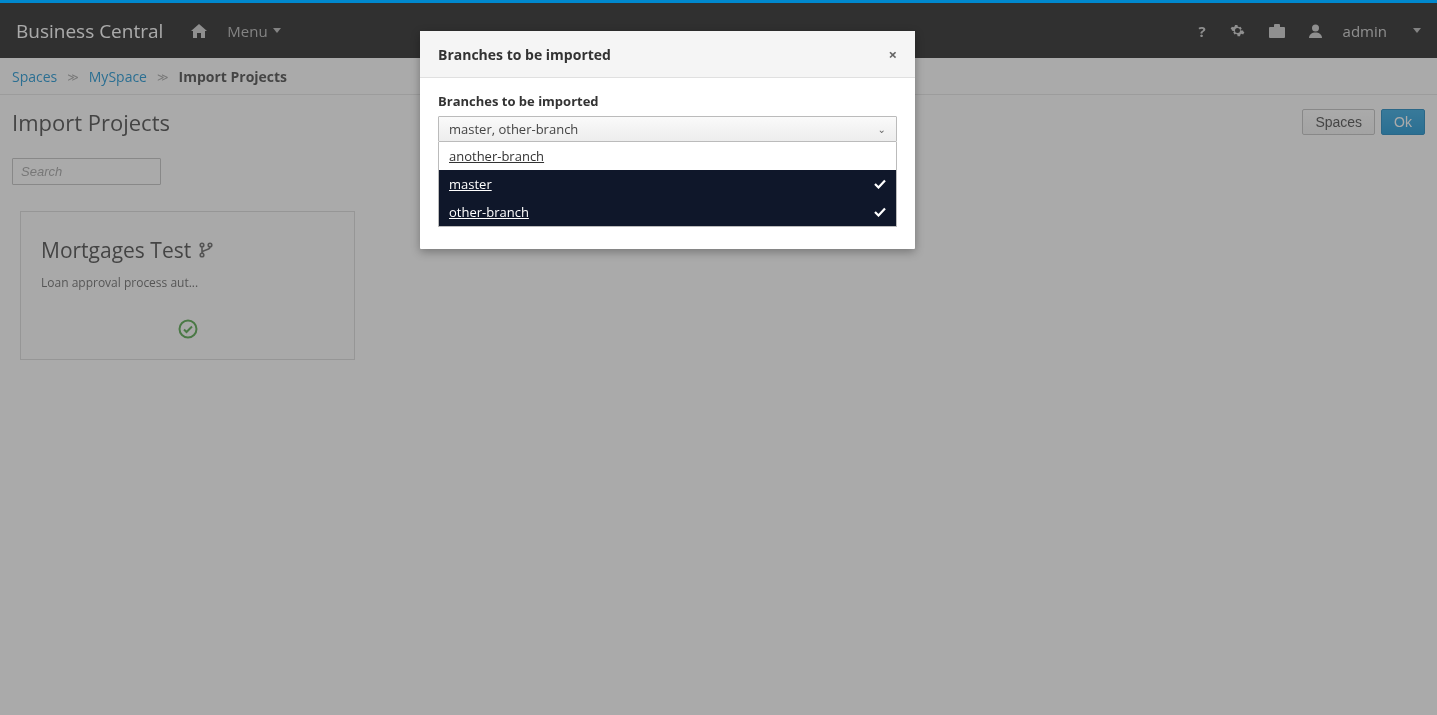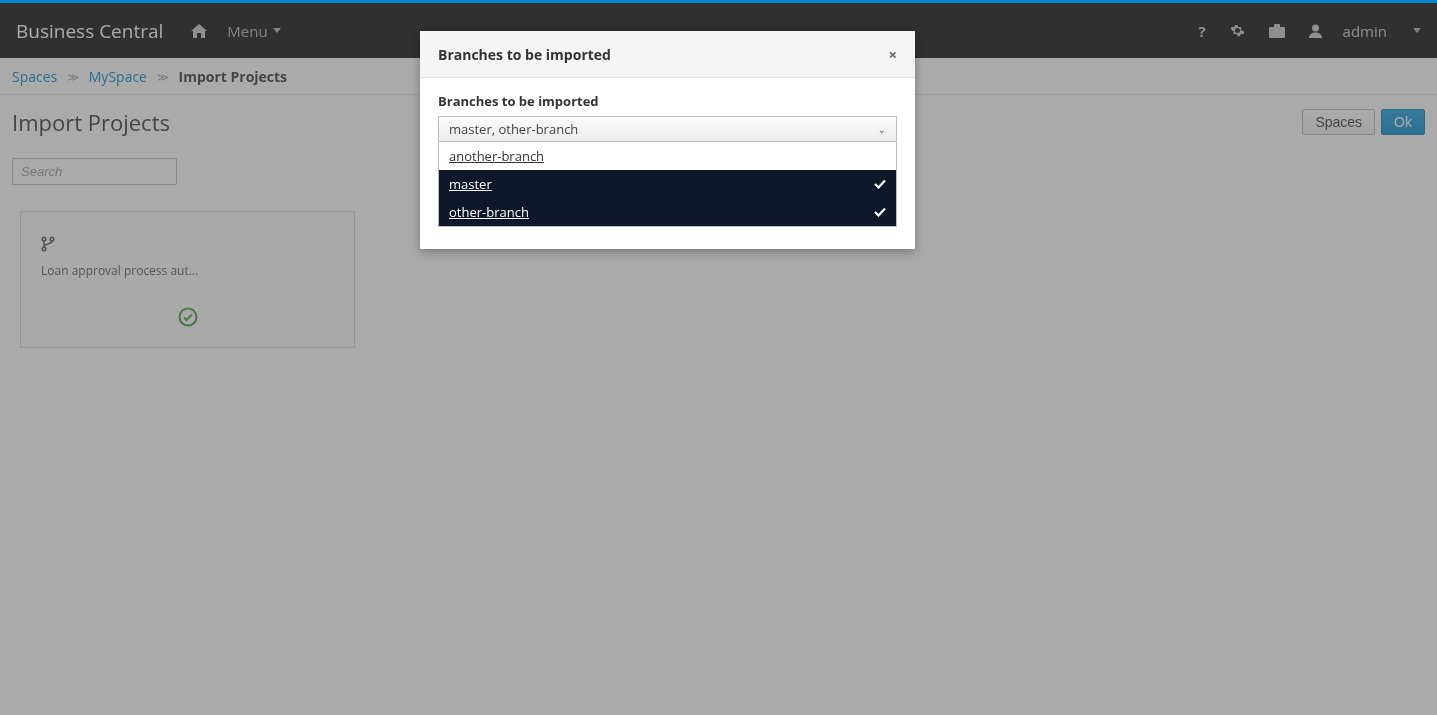--- a/index.html
+++ b/index.html
@@ -22,21 +22,21 @@
   .bc-sep { margin:0 10px; color:#9c9c9c; font-size:11px; }
   .bc-current { font-weight:700; color:#333; }
 
   .page-head { display:flex; align-items:center; padding:12px 12px; border-bottom:1px solid transparent;}
   .page-title { font-size:22px; color:#333; font-weight:400; }
   .page-actions { margin-left:auto; display:flex; gap:6px; }
   .btn { border:1px solid #bbb; background:linear-gradient(#fff,#f1f1f1); padding:4px 12px; font-size:14px; border-radius:2px; cursor:pointer; color:#333;}
   .btn-primary { background:linear-gradient(#1b9ede,#0088ce); border:1px solid #0079b8; color:#fff; }
 
   .search-row { padding:8px 12px; }
-  .search-input { width:165px; border:1px solid #bbb; font-size:13px; padding:5px 8px; font-style:italic; color:#777; background:#fff; border-radius:1px;}
+  .search-input { width:149px; border:1px solid #bbb; font-size:13px; padding:5px 8px; font-style:italic; color:#777; background:#fff; border-radius:1px;}
   .search-input::placeholder{ color:#999; font-style:italic;}
 
   .card { width:335px; margin:18px 0 0 20px; border:1px solid #d7d7d7; background:#fdfdfd; padding:24px 20px 20px 20px; }
   .card h3 { font-size:21px; font-weight:400; color:#333; display:flex; align-items:center; gap:8px;}
   .card p { margin-top:10px; font-size:12px; color:#555; }
   .card .ok { margin-top:28px; text-align:center; color:#3f9c35; font-size:18px; }
 
   .overlay { position:absolute; inset:0; top:3px; background:rgba(85,85,85,0.5); }
 
   .modal { position:absolute; left:420px; top:31px; width:495px; background:#fff; box-shadow:0 3px 10px rgba(0,0,0,0.3); border-radius:1px; }
@@ -109,20 +109,21 @@
     <button class="btn btn-primary">Ok</button>
   </div>
 </div>
 
 <div class="search-row">
   <input class="search-input" type="text" placeholder="Search" style="">
 </div>
 
 <div class="card">
   <h3>
+    <span>Mortgages Test</span>
     <svg width="14" height="16" viewBox="0 0 14 16" fill="none" stroke="#555" stroke-width="1.6">
       <circle cx="3" cy="3" r="1.8"></circle>
         <circle cx="3" cy="13" r="1.8"></circle>
         <circle cx="11" cy="3" r="1.8"></circle>
       <path d="M3 5v6M11 5c0 4-8 2-8 6"></path>
     </svg>
   </h3>
   <p>Loan approval process aut...</p>
   <div class="ok">
     <svg width="20" height="20" viewBox="0 0 20 20" fill="none" stroke="#3f9c35" stroke-width="2" style="margin:auto;">

